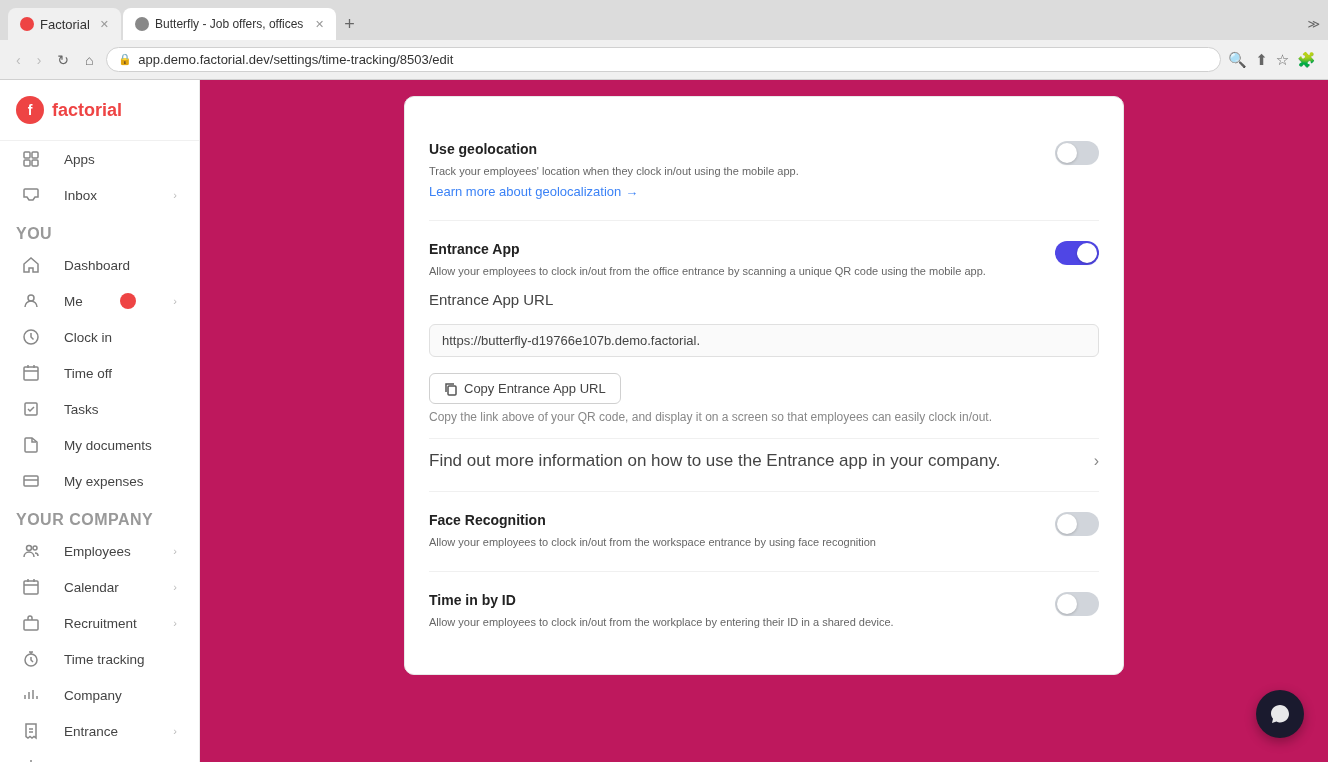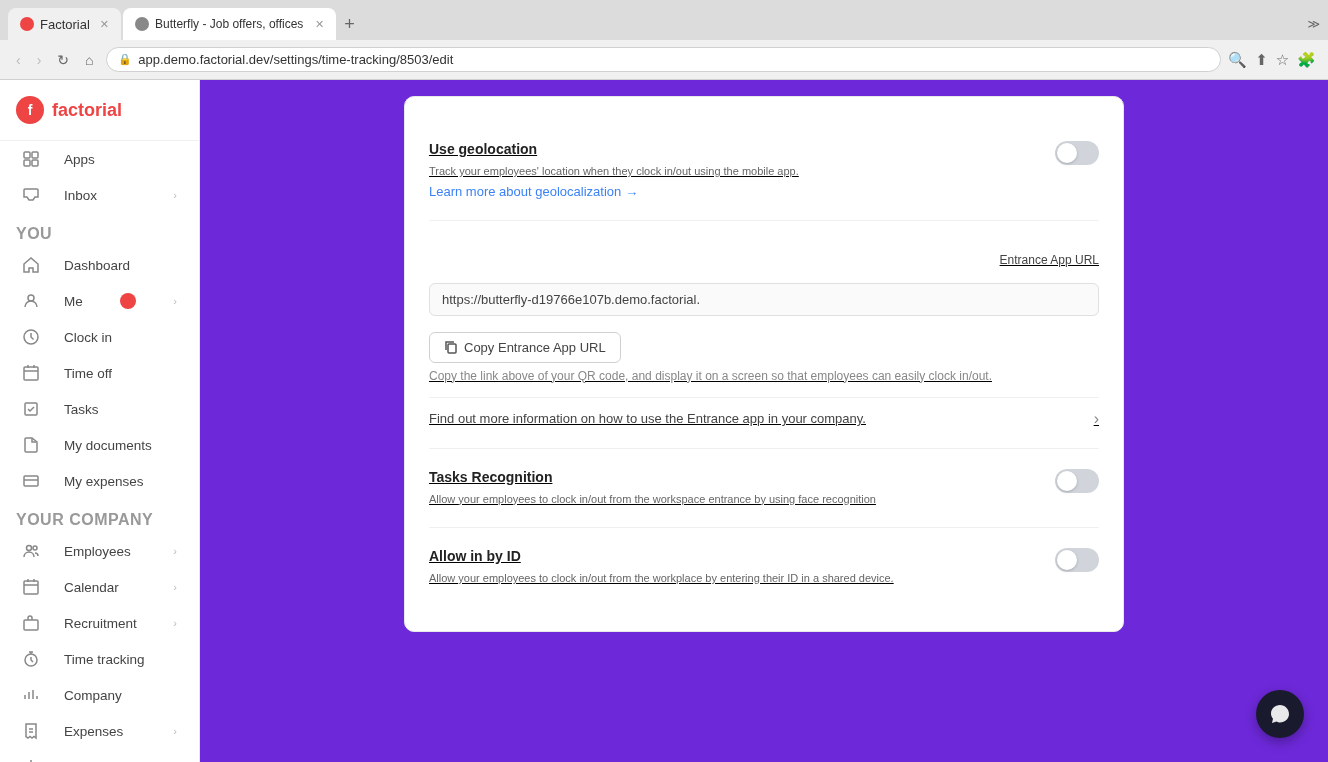--- a/index.html
+++ b/index.html
@@ -34,21 +34,21 @@
     .logo-icon { width: 28px; height: 28px; }
     .logo-text { font-size: 18px; font-weight: 600; color: #e44; }
 
     .sidebar-section-label { font-size: 16px; font-weight: 600; color: #999; text-transform: uppercase; padding: 12px 16px 4px; letter-spacing: 0.5px; }
     .sidebar-item { display: flex; align-items: center; gap: 24px; padding: 8px 16px; font-size: 13.5px; color: #444; cursor: pointer; border-radius: 6px; margin: 1px 6px; }
     .sidebar-item-icon { width: 18px; height: 18px; color: #888; flex-shrink: 0; }
     .sidebar-item-chevron { margin-left: auto; color: #bbb; font-size: 11px; }
     .sidebar-item-badge { margin-left: auto; width: 16px; height: 16px; background: #e44; border-radius: 50%; display: flex; align-items: center; justify-content: center; font-size: 10px; color: white; }
 
     
-    .main { flex: 1; overflow-y: auto; background: #6d28d9; text-decoration: underline; }
+    .main { flex: 1; overflow-y: auto; background: #be185d; }
     .content-panel { max-width: 800px; margin: 0 auto; padding: 0 40px; }
 
     
     .settings-section { background: white; border: 1px solid #e8e8e8; border-radius: 10px; margin: 16px 0; padding: 24px; }
     .setting-row { padding: 20px 0; border-bottom: 1px solid #f0f0f0; }
     .setting-row:last-child { border-bottom: none; }
     .setting-header { display: flex; align-items: flex-start; justify-content: space-between; }
     .setting-title { font-size: 14px; font-weight: 600; color: #222; margin-bottom: 6px; }
     .setting-desc { font-size: 11px; color: #666; line-height: 1.5; max-width: 560px; }
     .setting-link { color: #3b82f6; text-decoration: none; font-size: 13px; display: inline-flex; gap: 4px; margin-top: 4px; }
@@ -60,21 +60,21 @@
     .toggle-knob { width: 20px; height: 20px; background: white; border-radius: 50%; position: absolute; top: 2px; transition: left 0.2s; box-shadow: 0 1px 3px rgba(0,0,0,0.2); }
     .toggle.off .toggle-knob { left: 2px; }
     .toggle.on .toggle-knob { left: 22px; }
 
     
     .url-input-field { width: 100%; border: 1px solid #e0e0e0; border-radius: 6px; padding: 8px 12px; font-size: 13px; color: #444; background: #fafafa; margin: 10px 0 8px; }
     .copy-btn { display: inline-flex; align-items: center; gap: 6px; padding: 7px 14px; background: white; border: 1px solid #d0d0d0; border-radius: 6px; font-size: 13px; color: #444; cursor: pointer; margin-top: 8px; }
     .setting-note { font-size: 12px; color: #888; line-height: 1.5; margin-top: 8px; }
 
     .entrance-more { display: flex; align-items: center; justify-content: space-between; margin-top: 12px; padding: 12px 0 0; border-top: 1px solid #f0f0f0; }
-    .entrance-more-text { font-size: 13px; color: #444; font-weight: 500; }
+    .entrance-more-text { font-size: 17px; color: #444; font-weight: 500; }
     .entrance-more-arrow { color: #888; font-size: 16px; }
 
     
     .chat-btn { position: fixed; bottom: 24px; right: 24px; width: 48px; height: 48px; background: #1a1a2e; border-radius: 50%; display: flex; align-items: center; justify-content: center; cursor: pointer; box-shadow: 0 4px 12px rgba(0,0,0,0.3); }
   </style>
 </head>
 <body>
 
 <div class="browser-chrome">
   <div class="tab-bar">
@@ -241,21 +241,21 @@
           <path d="M3 13V9M7 13V6M11 13V4M15 13v-3"></path>
         </svg>
       <span>Company</span>
     </div>
 
     <div class="sidebar-item">
       <svg class="sidebar-item-icon" viewBox="0 0 18 18" fill="none" stroke="#888" stroke-width="1.5">
           <path d="M4 2h10v14l-2-1.5-2 1.5-2-1.5-2 1.5-2-1.5V2z"></path>
           <path d="M7 7h4M7 10h4"></path>
         </svg>
-      <span>Expenses</span>
+      <span>Entrance</span>
       <span class="sidebar-item-chevron">›</span>
     </div>
 
     <div class="sidebar-item">
       <svg class="sidebar-item-icon" viewBox="0 0 18 18" fill="none" stroke="#888" stroke-width="1.5">
           <path d="M9 2v14M6 5h4.5a2.5 2.5 0 010 5H7a2.5 2.5 0 000 5H13"></path>
         </svg>
       <span>Payroll</span>
     </div>
 
@@ -275,54 +275,63 @@
                 <span>→</span>
               </a>
             </div>
             <div class="toggle off">
               <div class="toggle-knob"></div>
             </div>
           </div>
         </div>
 
         <div class="setting-row">
+          <div class="setting-header">
+            <div>
+              <div class="setting-title">Entrance App</div>
+              <div class="setting-desc">Allow your employees to clock in/out from the office entrance by scanning a unique QR code using the mobile app.</div>
+            </div>
+            <div class="toggle on">
+              <div class="toggle-knob"></div>
+            </div>
+          </div>
           <div style="margin-top:12px;">
-            <div class="setting-title" style="font-size:12px;font-weight:500;color:#444;text-align:right;">Entrance App URL</div>
+            <div class="setting-title" style="font-size:15px;font-weight:500;color:#444;">Entrance App URL</div>
             <input class="url-input-field" type="text" readonly="" value="https://butterfly-d19766e107b.demo.factorial." style="">
             <button class="copy-btn">
               <svg width="14" height="14" viewBox="0 0 14 14" fill="none" stroke="#555" stroke-width="1.5">
                   <rect x="4" y="4" width="8" height="9" rx="1"></rect>
                   <path d="M2 10V2h8"></path>
                 </svg>
               <span>Copy Entrance App URL</span>
             </button>
             <div class="setting-note" style="margin-top:4px;">Copy the link above of your QR code, and display it on a screen so that employees can easily clock in/out.</div>
           </div>
           <div class="entrance-more">
             <span class="entrance-more-text">Find out more information on how to use the Entrance app in your company.</span>
             <span class="entrance-more-arrow">›</span>
           </div>
         </div>
 
         <div class="setting-row">
           <div class="setting-header">
             <div>
-              <div class="setting-title">Tasks Recognition</div>
+              <div class="setting-title">Face Recognition</div>
               <div class="setting-desc">Allow your employees to clock in/out from the workspace entrance by using face recognition</div>
             </div>
             <div class="toggle off">
               <div class="toggle-knob"></div>
             </div>
           </div>
         </div>
 
         <div class="setting-row">
           <div class="setting-header">
             <div>
-              <div class="setting-title">Allow in by ID</div>
+              <div class="setting-title">Time in by ID</div>
               <div class="setting-desc">Allow your employees to clock in/out from the workplace by entering their ID in a shared device.</div>
             </div>
             <div class="toggle off">
               <div class="toggle-knob"></div>
             </div>
           </div>
         </div>
 
       </div>
     </div>

